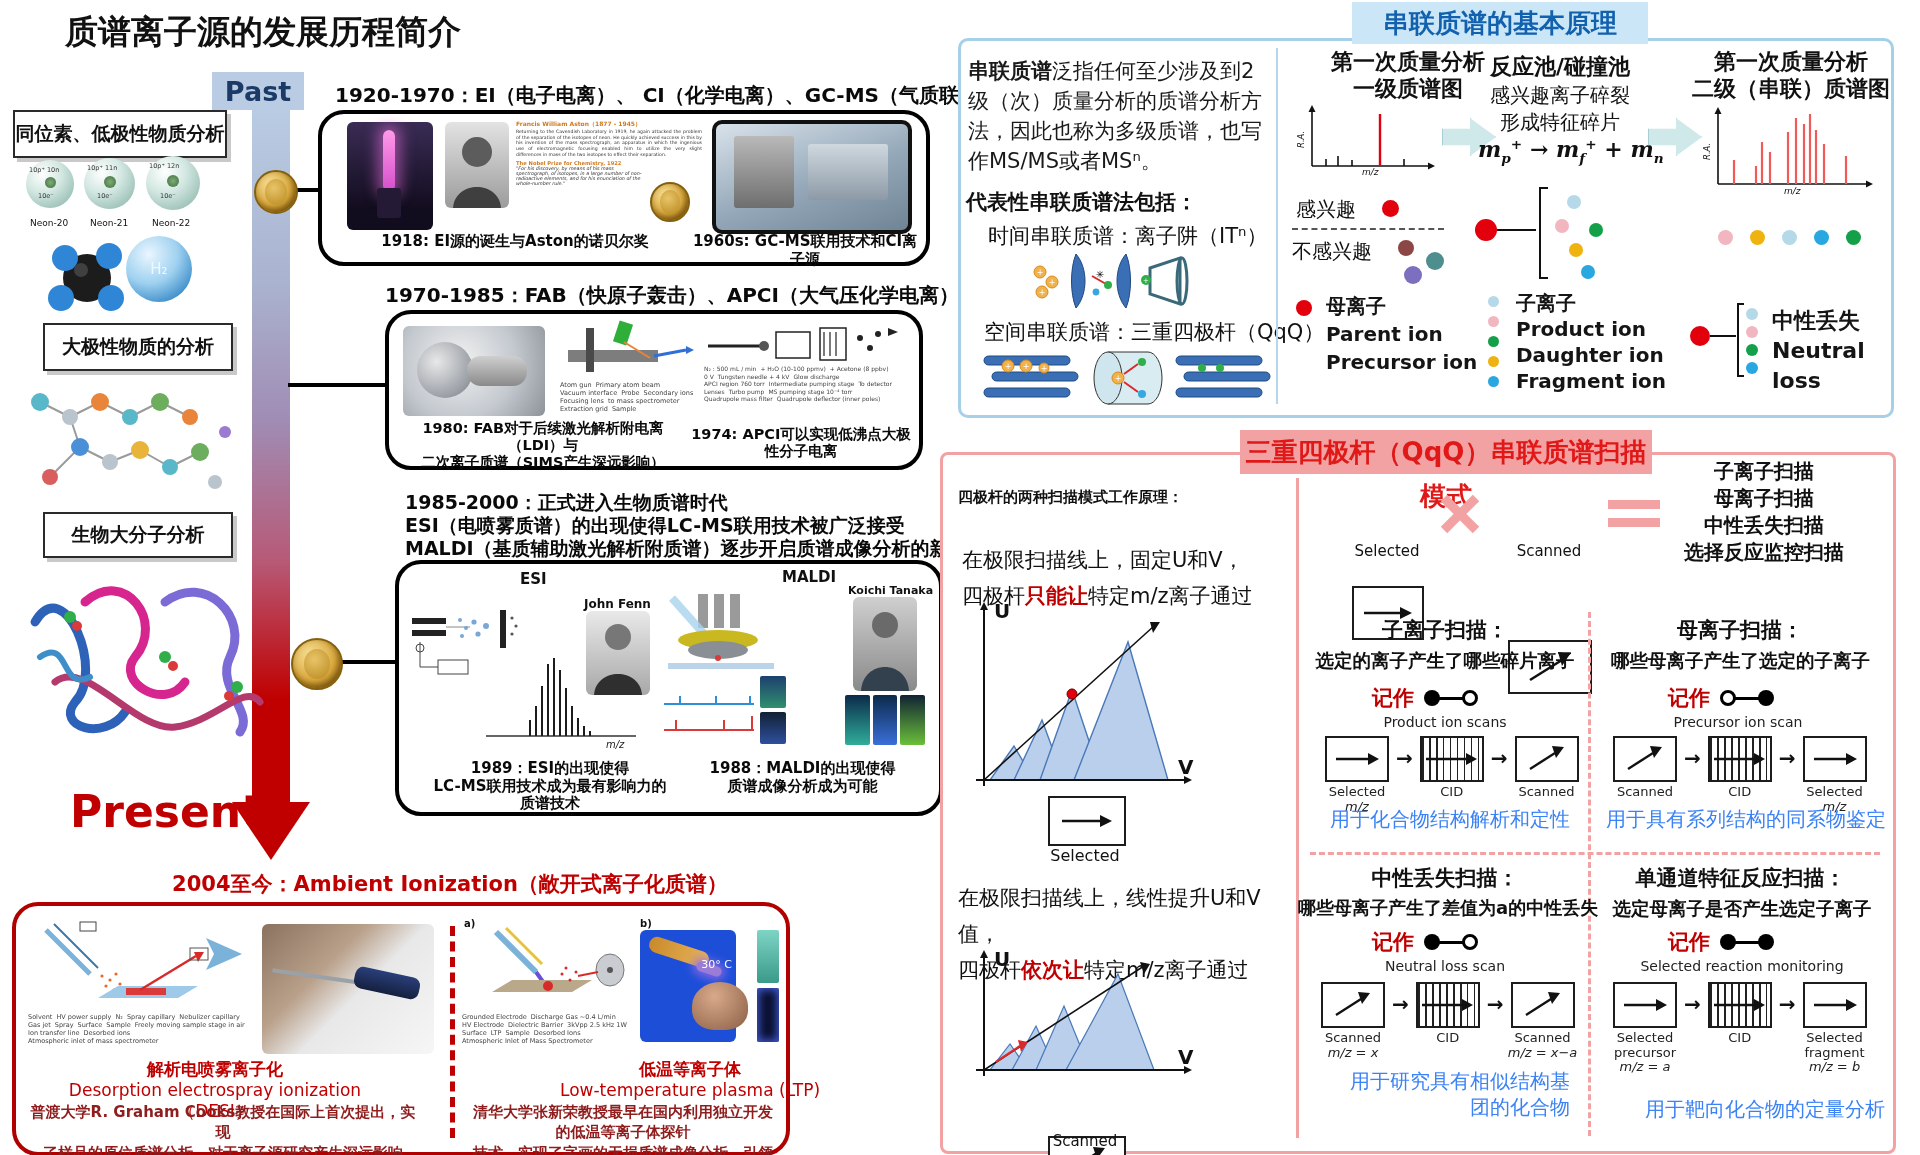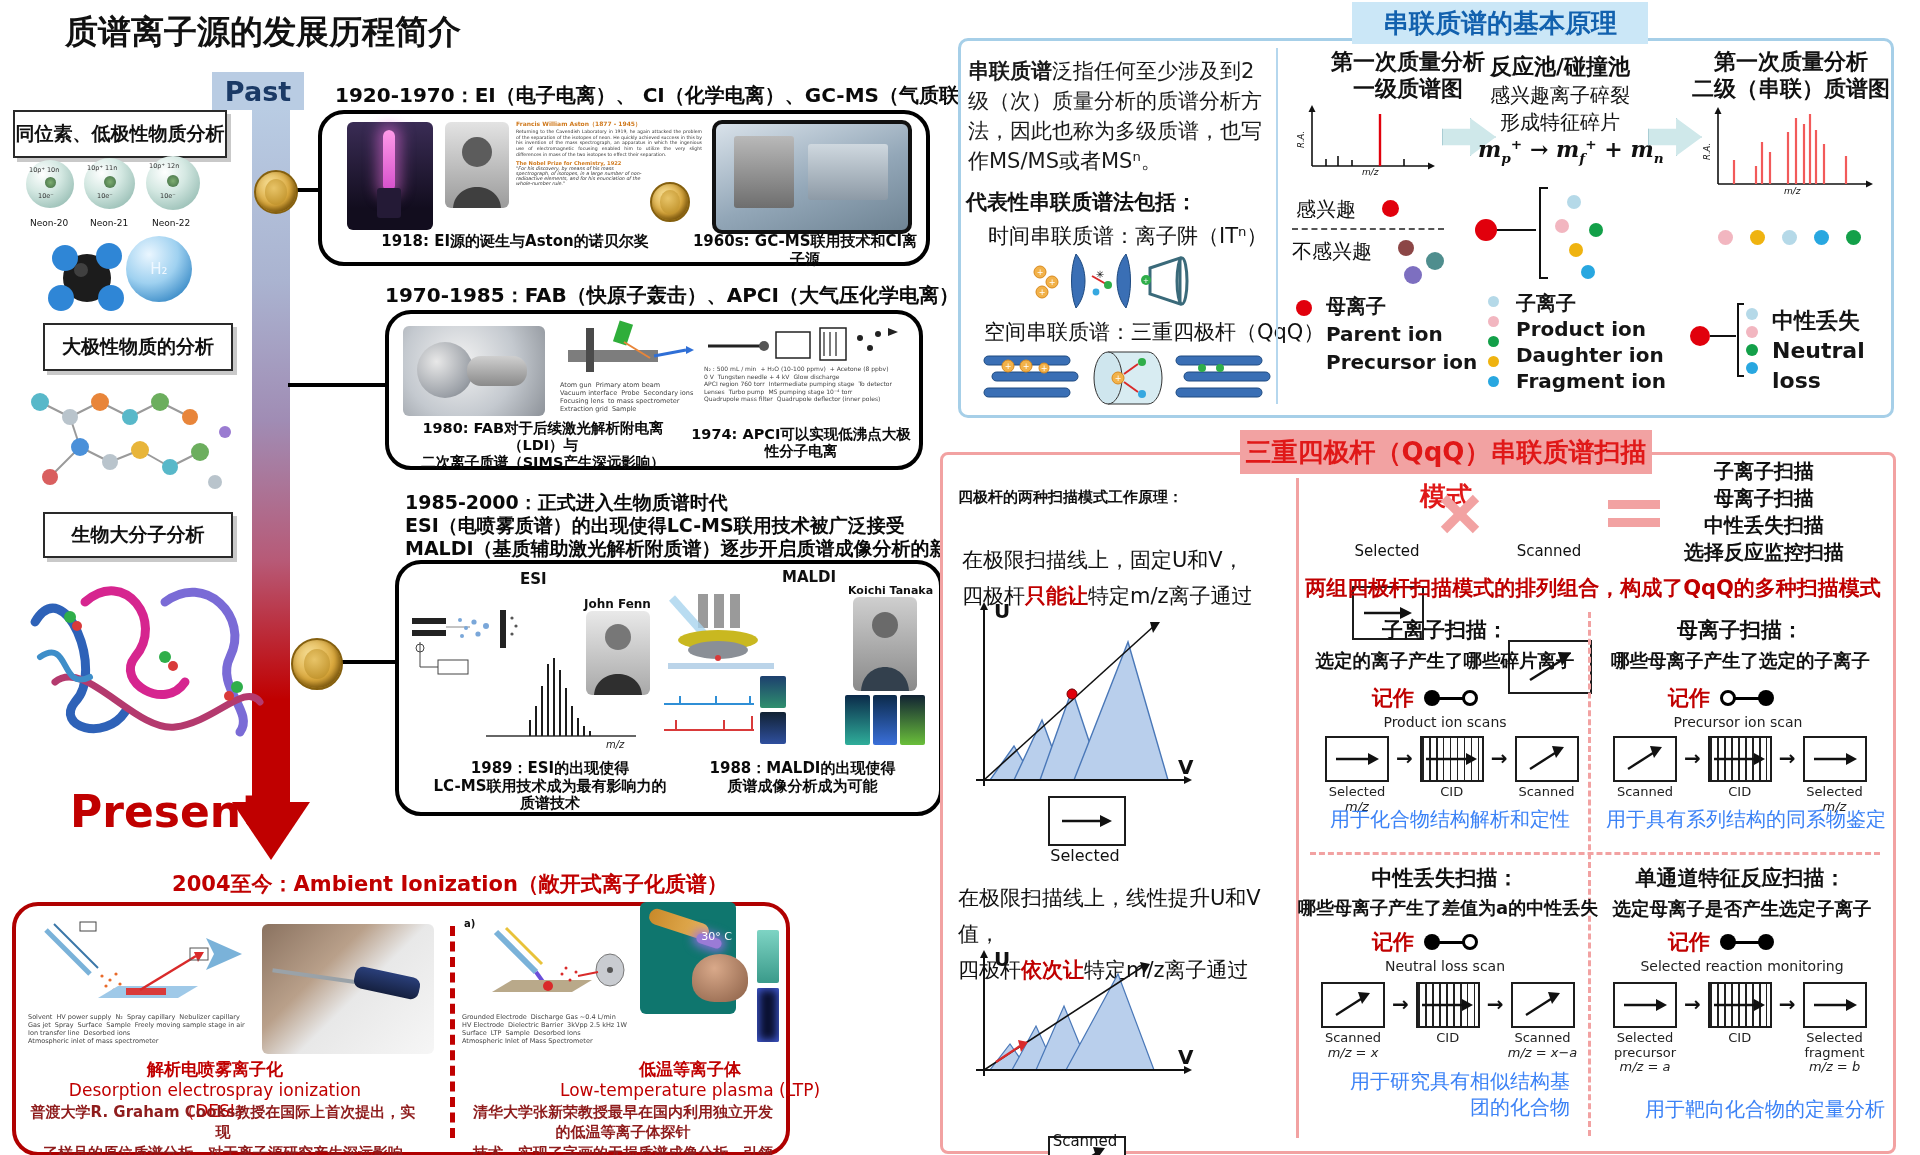--- a/index.html
+++ b/index.html
@@ -424,21 +424,21 @@
         <span>Dielectric Barrier</span>
         <span>3kVpp 2.5 kHz 1W</span>
         <span>Surface</span>
         <span>LTP</span>
         <span>Sample</span>
         <span>Desorbed Ions</span>
         <span>Atmospheric Inlet of Mass Spectrometer</span>
       </div>
   </div>
   <span class="abs b" style="left:640px;top:918px;font-size:10px;">b)</span>
-  <div class="ph" style="left:640px;top:902px;width:96px;height:112px;background:#0f766e;">
+  <div class="ph" style="left:640px;top:930px;width:96px;height:112px;background:#1d4ed8;">
     <div class="abs" style="left:8px;top:14px;width:62px;height:16px;background:linear-gradient(90deg,#c98a2a,#e8b45a);border-radius:8px;transform:rotate(18deg);"></div>
     <div class="abs" style="left:56px;top:34px;width:26px;height:10px;background:#9a7bd6;box-shadow:0 0 10px 4px rgba(150,110,230,.8);border-radius:5px;transform:rotate(18deg);"></div>
     <div class="abs" style="left:52px;top:52px;width:56px;height:48px;background:radial-gradient(circle at 40% 30%,#d9a98a,#8a5f46);border-radius:50% 50% 40% 40%;"></div>
     <span class="abs" style="right:4px;top:28px;color:#fff;font-size:11px;">30° C</span>
   </div>
   <div class="abs" style="left:757px;top:930px;width:22px;height:53px;background:linear-gradient(#7ed4c4,#3a9a8a);border-radius:2px;"></div>
   <div class="abs" style="left:757px;top:988px;width:22px;height:54px;background:#0a1030;box-shadow:inset 0 0 8px 2px rgba(80,110,255,.8);border-radius:2px;"></div>
 
   <div class="abs b ctr red" style="left:95px;top:1058px;width:240px;font-size:17px;">解析电喷雾离子化</div>
   <div class="abs ctr red" style="left:35px;top:1080px;width:360px;font-size:17px;">Desorption electrospray ionization（DESI）</div>
@@ -722,21 +722,20 @@
   <div class="abs" style="left:1608px;top:500px;width:52px;">
     <div style="height:9px;background:#f2a2a2;margin-bottom:9px;"></div>
       <div style="height:9px;background:#f2a2a2;"></div>
   </div>
   <div class="abs b" style="left:1684px;top:458px;font-size:20px;line-height:27px;">
     <div>子离子扫描</div>
     <div>母离子扫描</div>
     <div>中性丢失扫描</div>
     <div>选择反应监控扫描</div>
   </div>
-  <div class="abs b ctr red" style="left:1302px;top:574px;width:582px;font-size:21px;">两组四极杆扫描模式的排列组合，构成了QqQ的多种扫描模式</div>
 
   <div class="pinkdash-v" style="left:1588px;top:612px;height:524px;"></div>
   <div class="pinkdash-h" style="left:1310px;top:852px;width:570px;"></div>
 
   <div class="qname" style="left:1320px;top:616px;width:250px;">子离子扫描：</div>
   <div class="qq" style="left:1305px;top:648px;width:280px;">选定的离子产生了哪些碎片离子</div>
   <div class="jrow" style="left:1372px;top:684px;">
     <span class="b red" style="font-size:21px;">记作</span>
     <span style="display:flex;align-items:center;">
         <span class="nfill"></span>

